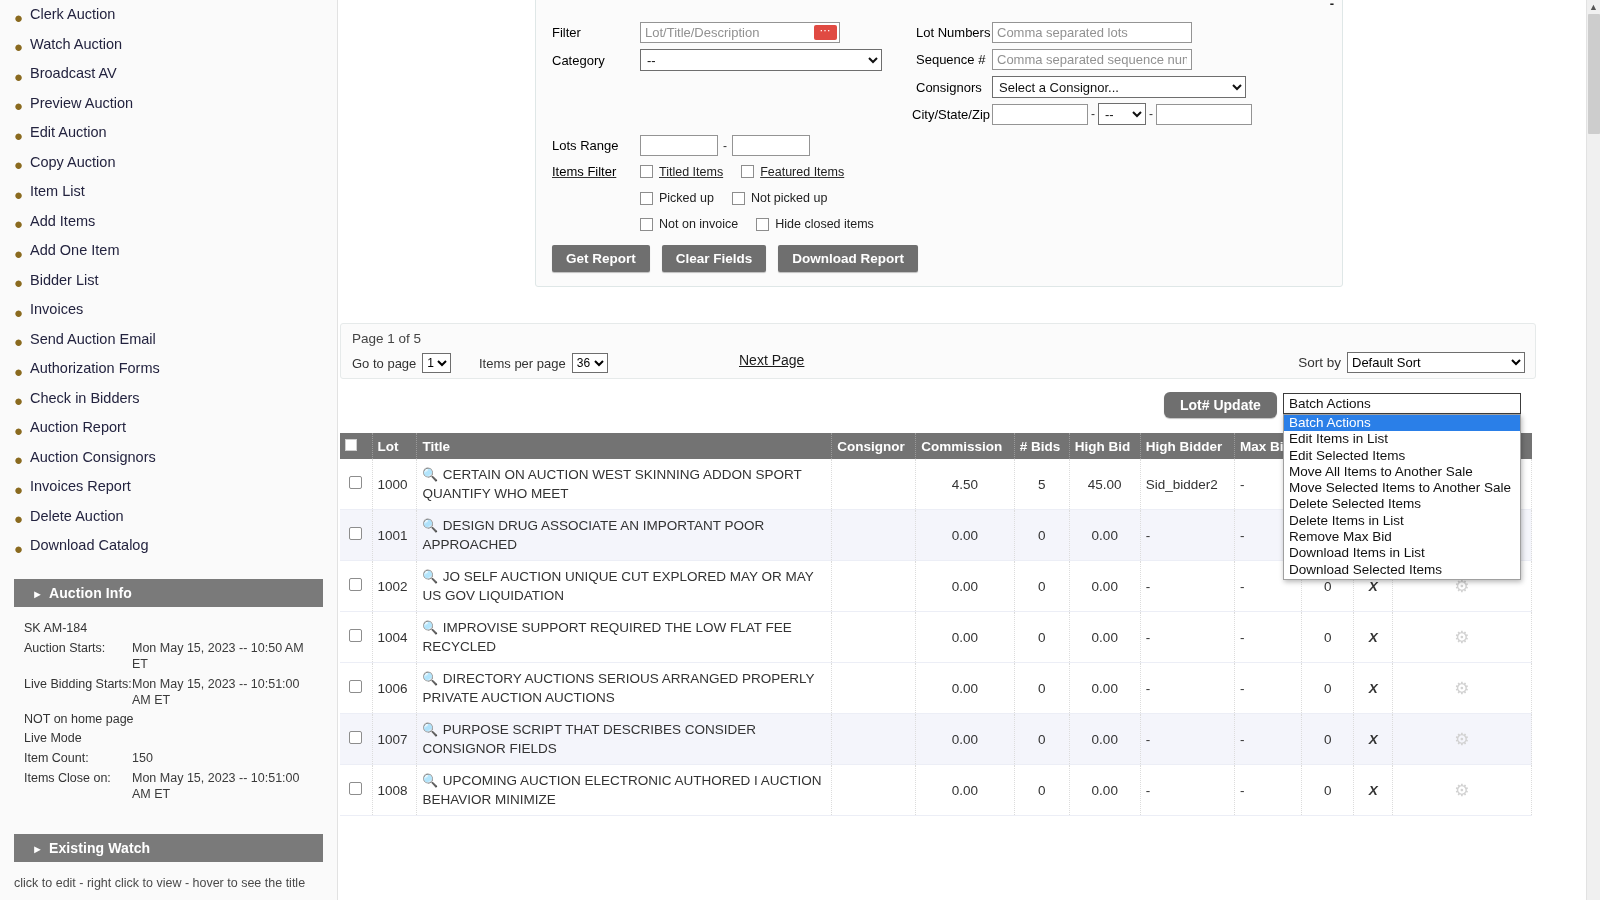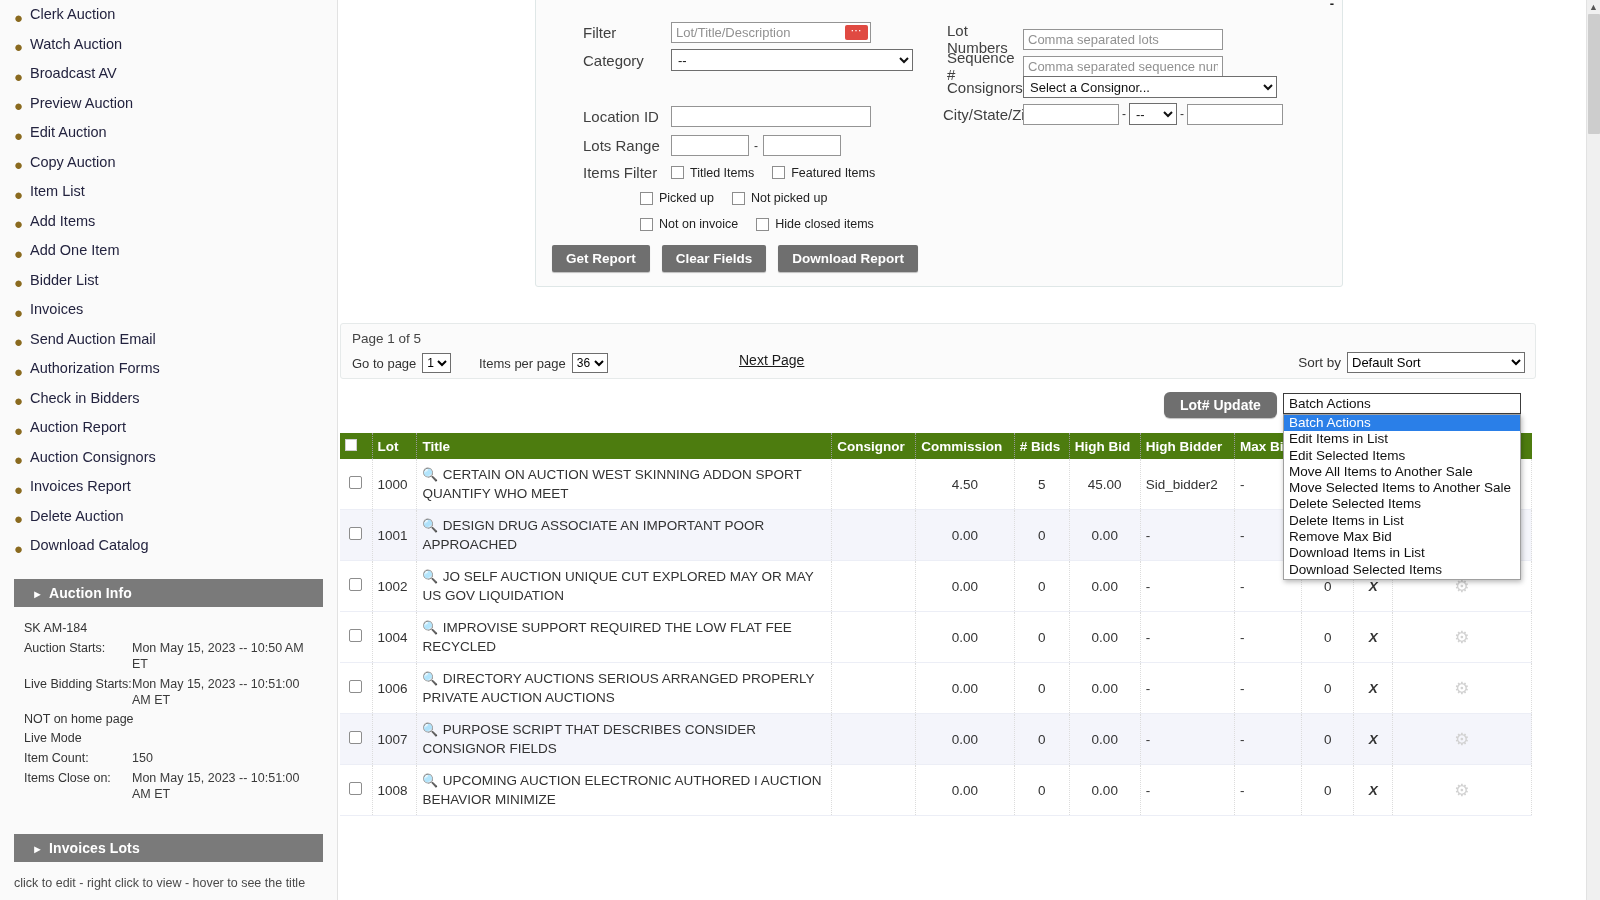--- a/index.html
+++ b/index.html
@@ -69,21 +69,21 @@
     width: 808px; height: 291px;
     background: #fbfbfb;
     border: 1px solid #dfe7e7;
     border-radius: 3px;
   }
   .collapse-dash {
     position: absolute; right: 8px; top: 2px;
     color: #222; font-size: 13px; font-weight: bold; line-height: 10px;
   }
   .frow { position: absolute; display: flex; align-items: center; }
-  .flabel { color: #404040; font-size: 15px; margin-left: 31px; }
+  .flabel { color: #000000; font-size: 13px; }
   .ftext {
     border: 1px solid #949494; background: #fff;
     height: 21px; font-size: 13px; padding: 1px 4px;
     font-family: "Liberation Sans", sans-serif;
     color: #222;
   }
   .ftext::placeholder { color: #919191; }
   .fselect {
     border: 1px solid #6e6e6e; background: #fff;
     height: 22px; font-size: 13px;
@@ -169,21 +169,21 @@
   .opt.sel { background: #2a7fe8; color: #fff; }
 
   
   #items-table {
     position: absolute; left: 2px; top: 433px;
     width: 1192px;
     border-collapse: collapse;
     font-size: 13.5px;
   }
   #items-table thead th {
-    background: #4d7c0f; color: #fff;
+    background: #737373; color: #fff;
     font-size: 13.5px; font-weight: bold;
     text-align: left; height: 26px;
     padding: 0 5px;
     border-right: 1px dotted #9a9a9a;
     white-space: nowrap;
   }
   #items-table thead th:last-child { border-right: none; }
   #items-table tbody td {
     border-right: 1px dotted #dcdcdc;
     border-bottom: 1px solid #eceef6;
@@ -335,21 +335,21 @@
         <div class="info-key">Item Count:</div>
         <div class="info-val">150</div>
       </div>
       <div class="info-line">
         <div class="info-key">Items Close on:</div>
         <div class="info-val">Mon May 15, 2023 -- 10:51:00 AM ET</div>
       </div>
     </div>
 
     <div class="panel-header">
-      <span class="tri">►</span><span>Invoices Lots</span>
+      <span class="tri">►</span><span>Existing Watch</span>
     </div>
     <div class="hint-text">click to edit - right click to view - hover to see the title</div>
   </div>
 
   <div id="main">
 
     <div id="filter-panel">
       <div class="collapse-dash">-</div>
 
       <div class="frow" style="left:16px; top:25px;">
@@ -359,33 +359,29 @@
           <span class="redbtn">⋯</span>
         </span>
       </div>
 
       <div class="frow" style="left:16px; top:52px;">
         <span class="flabel" style="width:88px;">Category</span>
         <select class="fselect" style="width:242px;" id="category-select"><option>--</option></select>
       </div>
 
 
-      <div class="frow" style="left:16px; top:109px;">
-        <span class="flabel" style="width:88px;">Location ID</span>
-        <input class="ftext" style="width: 200px;">
-      </div>
 
       <div class="frow" style="left:16px; top:138px;">
         <span class="flabel" style="width:88px;">Lots Range</span>
         <input class="ftext" style="width: 78px;">
         <span style="margin:0 5px; font-size:12px;">-</span>
         <input class="ftext" style="width: 78px;">
       </div>
 
-      <div class="frow" style="left:16px; top:167px;">
+      <div class="frow" style="left:16px; top:167px;text-decoration:underline;">
         <span class="flabel" style="width:88px;">Items Filter</span>
         <span class="cbrow">
           <span class="cb"></span>
           <span class="cblabel">Titled Items</span>
           <span class="cb"></span>
           <span class="cblabel">Featured Items</span>
         </span>
       </div>
       <div class="frow" style="left:104px; top:194px;">
         <span class="cbrow">

